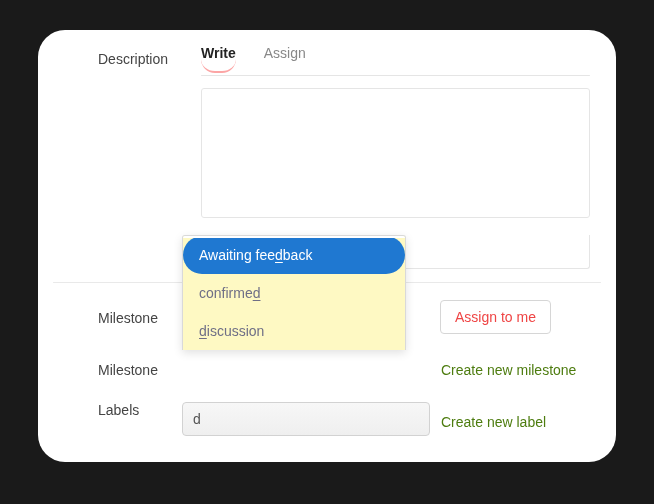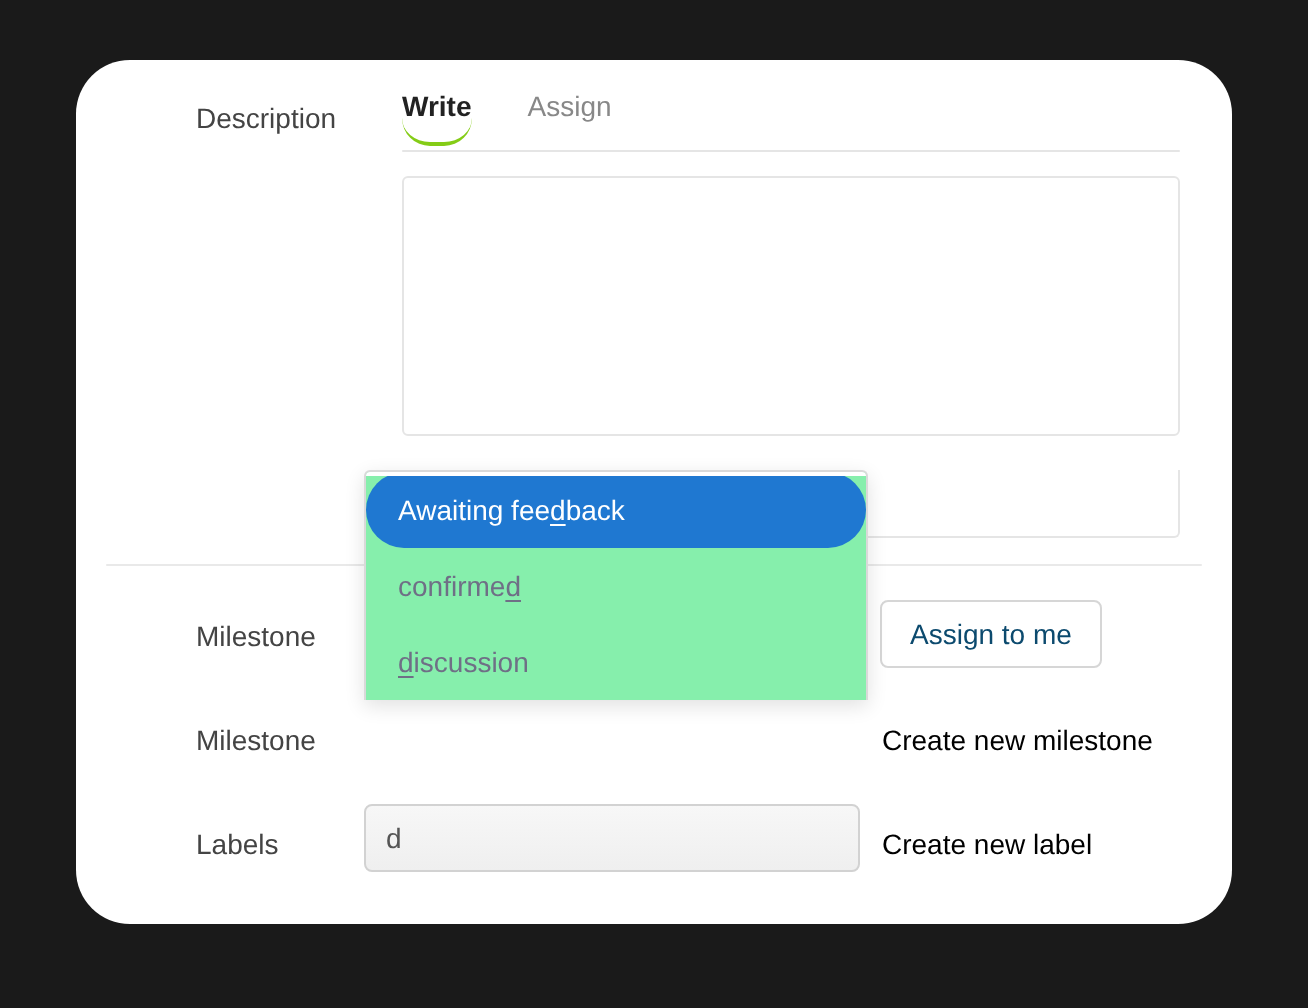--- a/index.html
+++ b/index.html
@@ -29,21 +29,21 @@
   .desc-label { top: 21px; }
   .tabs {
     position: absolute;
     top: 15px;
     left: 163px;
     display: flex;
     gap: 28px;
     font-size: 14px;
   }
   .tab { padding-bottom: 10px; cursor: pointer; color: #888; }
-  .tab.active { color: #222; font-weight: 600; border-bottom: 2px solid #84cc16; }
+  .tab.active { color: #222; font-weight: 600; border-bottom: 2px solid #fca5a5; }
   .tab-underline-row {
     position: absolute;
     top: 45px; left: 163px; right: 26px;
     border-bottom: 1px solid #e5e5e5;
   }
   .textarea-box {
     position: absolute;
     top: 58px; left: 163px; right: 26px;
     height: 130px;
     border: 1px solid #e5e5e5;
@@ -63,35 +63,35 @@
     white-space: nowrap;
     overflow: hidden;
   }
   .divider {
     position: absolute;
     top: 252px; left: 15px; right: 15px;
     border-top: 1px solid #e9e9e9;
   }
   .assignee-label { top: 280px; }
   .milestone-label { top: 332px; }
-  .labels-label { top: 384px; }
+  .labels-label { top: 372px; }
   .assign-btn {
     position: absolute;
     top: 270px; left: 402px;
     background: #fff;
     border: 1px solid #d6d6d6;
     border-radius: 4px;
     padding: 8px 14px;
     font-size: 14px;
-    color: #0c4a6e;
+    color: #ef4444;
     cursor: pointer;
   }
   .link {
     position: absolute;
-    color: #000000;
+    color: #4d7c0f;
     font-size: 14px;
     cursor: pointer;
   }
   .link.milestone { top: 332px; left: 403px; }
   .link.label { top: 384px; left: 403px; }
 
   .label-input {
     position: absolute;
     top: 372px; left: 144px;
     width: 248px; height: 34px;
@@ -100,22 +100,22 @@
     background: linear-gradient(#f7f7f7,#efefef);
     padding: 0 10px;
     font-size: 14px;
     color: #555;
     outline: none;
   }
 
   .dropdown {
     position: absolute;
     top: 205px; left: 144px;
-    width: 252px;
-    background: #86efac;
+    width: 224px;
+    background: #fef9c3;
     border: 1px solid #d9d9d9;
     border-bottom: none;
     border-radius: 3px 3px 0 0;
     box-shadow: 0 3px 10px rgba(0,0,0,0.12);
     overflow: hidden;
     z-index: 10;
   }
   .dropdown::before {
     content:"";
     position:absolute;

